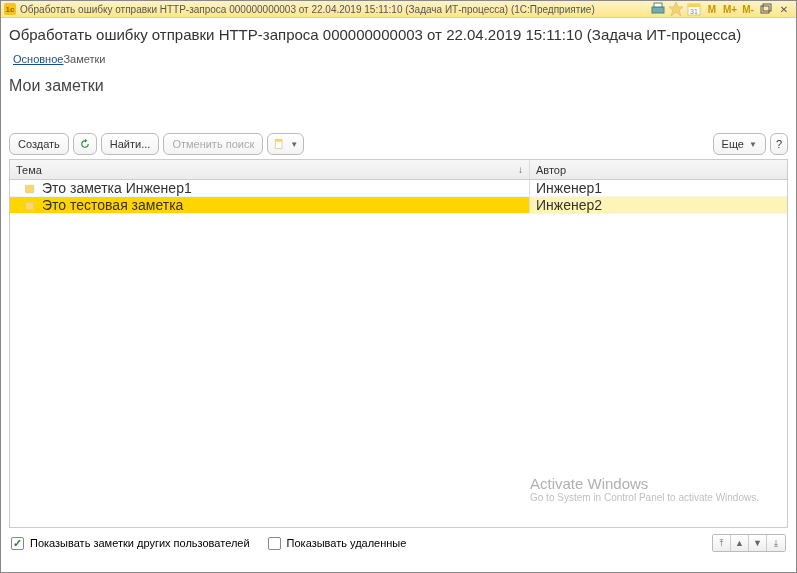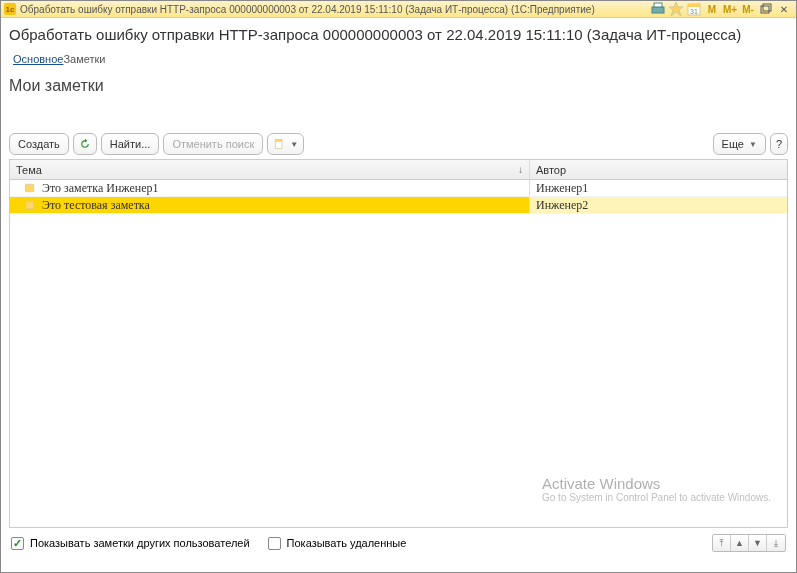--- a/index.html
+++ b/index.html
@@ -121,36 +121,35 @@
     align-items: center;
   }
   .col-theme { flex: 0 0 520px; padding-left: 6px; display: flex; align-items: center; border-right: 1px solid #ddd; height: 100%; }
   .col-author { flex: 1; padding-left: 6px; display: flex; align-items: center; height: 100%; }
   .sort-arrow { margin-left: auto; margin-right: 6px; color: #666; font-size: 10px; }
   .table-body {}
   .row {
     display: flex;
     height: 17px;
     align-items: center;
-    font-size: 12px;
+    font-size: 14px;
     color: #333;
     border-bottom: 1px solid #f4f4f4;
-    font-family: Liberation Serif, serif;
   }
   .row.selected .col-theme { background: #ffd500; }
   .row.selected .col-author { background: #fff4b8; }
   .row .file-icon {
     width: 12px; height: 12px;
     margin: 0 6px 0 8px;
     display: inline-block;
   }
   .file-icon svg { width: 12px; height: 12px; }
   .watermark {
     position: absolute;
-    right: 16px;
+    right: 28px;
     bottom: 24px;
     text-align: left;
     color: #bbb;
     font-size: 13px;
     pointer-events: none;
   }
   .watermark .w1 { font-size: 15px; color: #b0b0b0; }
   .watermark .w2 { font-size: 10px; color: #c0c0c0; }
   .footer {
     display: flex;

